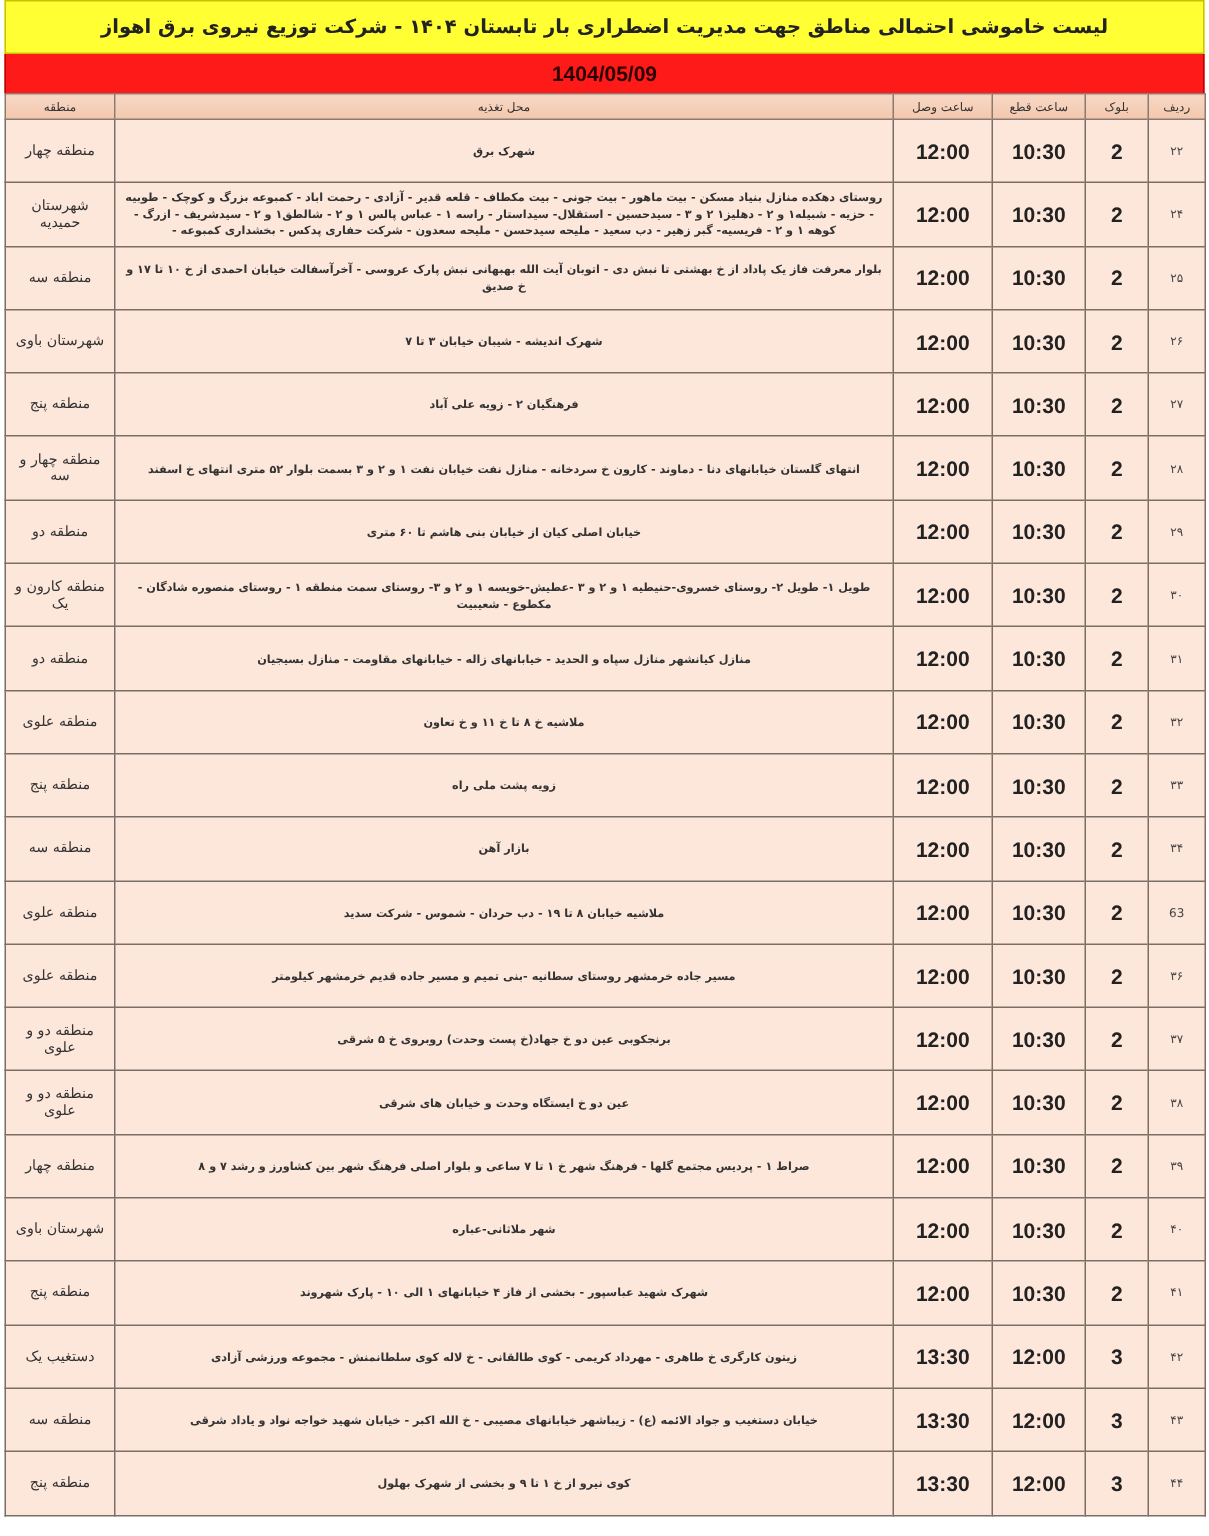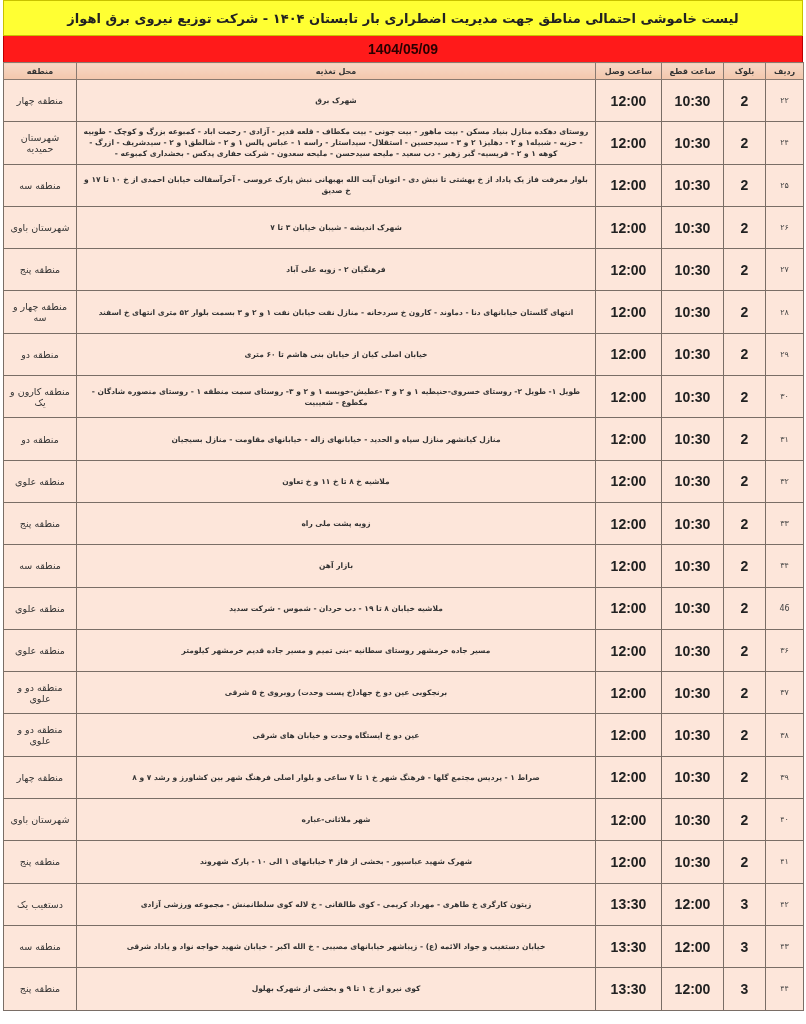--- a/index.html
+++ b/index.html
@@ -1,21 +1,21 @@
 <!DOCTYPE html>
 <html><head>
 <meta charset="utf-8">
 <style>
   html, body { margin:0; padding:0; background:#ffffff; }
   body { width:806px; height:1024px; overflow:hidden; font-family:"DejaVu Sans", sans-serif; }
   .page { position:relative; width:800px; margin-left:3px; }
   .title-bar { height:34px; background:#ffff33; border:1px solid #c8c200; display:flex; align-items:center; justify-content:center; font-size:13px; font-weight:bold; color:#222; direction:rtl; }
   .date-bar { height:26px; background:#ff1a1a; display:flex; align-items:center; justify-content:center; font-family:"Liberation Sans", sans-serif; font-weight:bold; font-size:14px; color:#2a0000; border-left:1px solid #b00; border-right:1px solid #b00; }
   table { width:800px; border-collapse:collapse; table-layout:fixed; direction:rtl; }
-  th { height:16px; font-size:8px; font-weight:bold; color:#333; background:linear-gradient(to bottom, #f7d8c6, #f3c7ac); border:1px solid #8a7a70; padding:0; }
+  th { height:16px; font-size:8px; font-weight:normal; color:#333; background:linear-gradient(to bottom, #f7d8c6, #f3c7ac); border:1px solid #8a7a70; padding:0; }
   td { background:#fde6da; border:1px solid #7a6e66; text-align:center; vertical-align:middle; padding:0 4px; }
   tr.row td { height:41.3px; }
   td.num { font-size:8px; color:#444;margin-top:44px; }
   td.blk, td.time { font-family:"Liberation Sans", sans-serif; font-weight:bold; font-size:14px; color:#222; }
   td.loc { font-size:7.5px; font-weight:bold; color:#333; line-height:11px; }
   td.region { font-size:9.5px; font-weight:normal; color:#333; }
 </style>
 </head>
 <body>
 
@@ -132,21 +132,21 @@
         </tr>
         <tr class="row">
           <td class="num">۳۴</td>
           <td class="blk">2</td>
           <td class="time">10:30</td>
           <td class="time">12:00</td>
           <td class="loc">بازار آهن</td>
           <td class="region">منطقه سه</td>
         </tr>
         <tr class="row">
-          <td class="num">46</td>
+          <td class="num">63</td>
           <td class="blk">2</td>
           <td class="time">10:30</td>
           <td class="time">12:00</td>
           <td class="loc">ملاشیه خیابان ۸ تا ۱۹ - دب حردان - شموس - شرکت سدید</td>
           <td class="region">منطقه علوی</td>
         </tr>
         <tr class="row">
           <td class="num">۳۶</td>
           <td class="blk">2</td>
           <td class="time">10:30</td>

